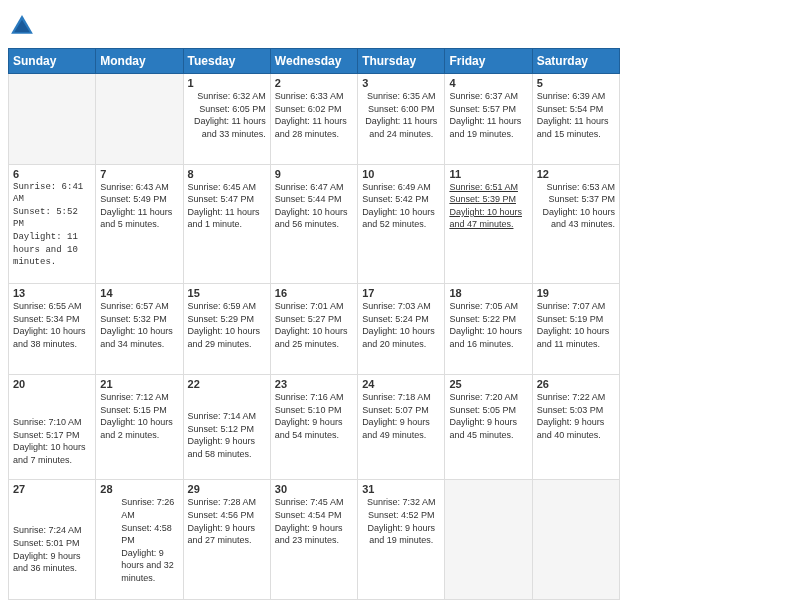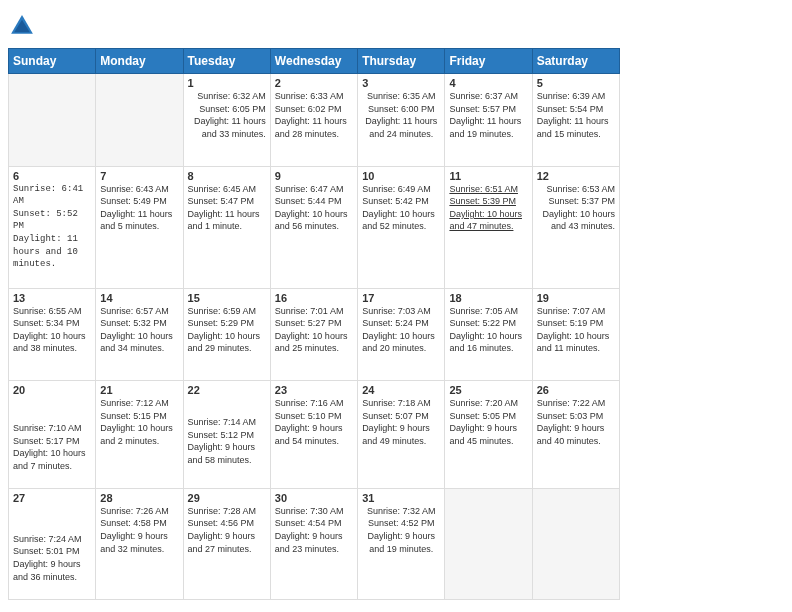--- a/index.html
+++ b/index.html
@@ -297,33 +297,33 @@
         </tr>
         <tr class="week-row">
           <td>
             <span class="day-num">27</span>
             <div class="day-info" style="white-space: pre-line; margin-top: 29px;">Sunrise: 7:24 AM
 Sunset: 5:01 PM
 Daylight: 9 hours and 36 minutes.</div>
           </td>
           <td>
             <span class="day-num">28</span>
-            <div class="day-info" style="white-space: pre-line;">Sunrise: 7:26 AM
+            <div class="day-info" style="white-space: pre-line; margin-left: 21px;">Sunrise: 7:26 AM
 Sunset: 4:58 PM
 Daylight: 9 hours and 32 minutes.</div>
           </td>
           <td>
             <span class="day-num">29</span>
             <div class="day-info" style="white-space: pre-line;">Sunrise: 7:28 AM
 Sunset: 4:56 PM
 Daylight: 9 hours and 27 minutes.</div>
           </td>
           <td>
             <span class="day-num">30</span>
-            <div class="day-info" style="white-space: pre-line;">Sunrise: 7:30 AM
+            <div class="day-info" style="white-space: pre-line;">Sunrise: 7:45 AM
 Sunset: 4:54 PM
 Daylight: 9 hours and 23 minutes.</div>
           </td>
           <td>
             <span class="day-num">31</span>
             <div class="day-info" style="white-space: pre-line; text-align: center;">Sunrise: 7:32 AM
 Sunset: 4:52 PM
 Daylight: 9 hours and 19 minutes.</div>
           </td>
           <td class="empty"></td>

